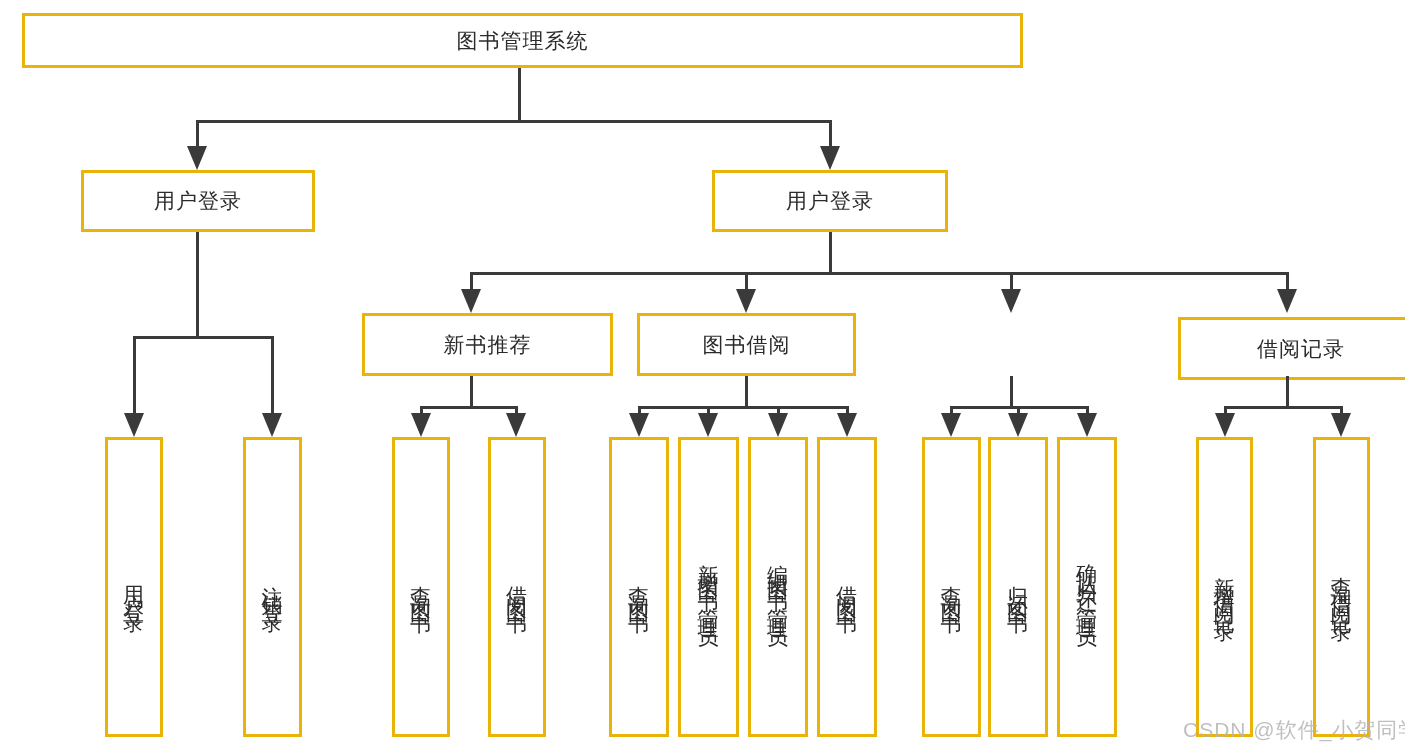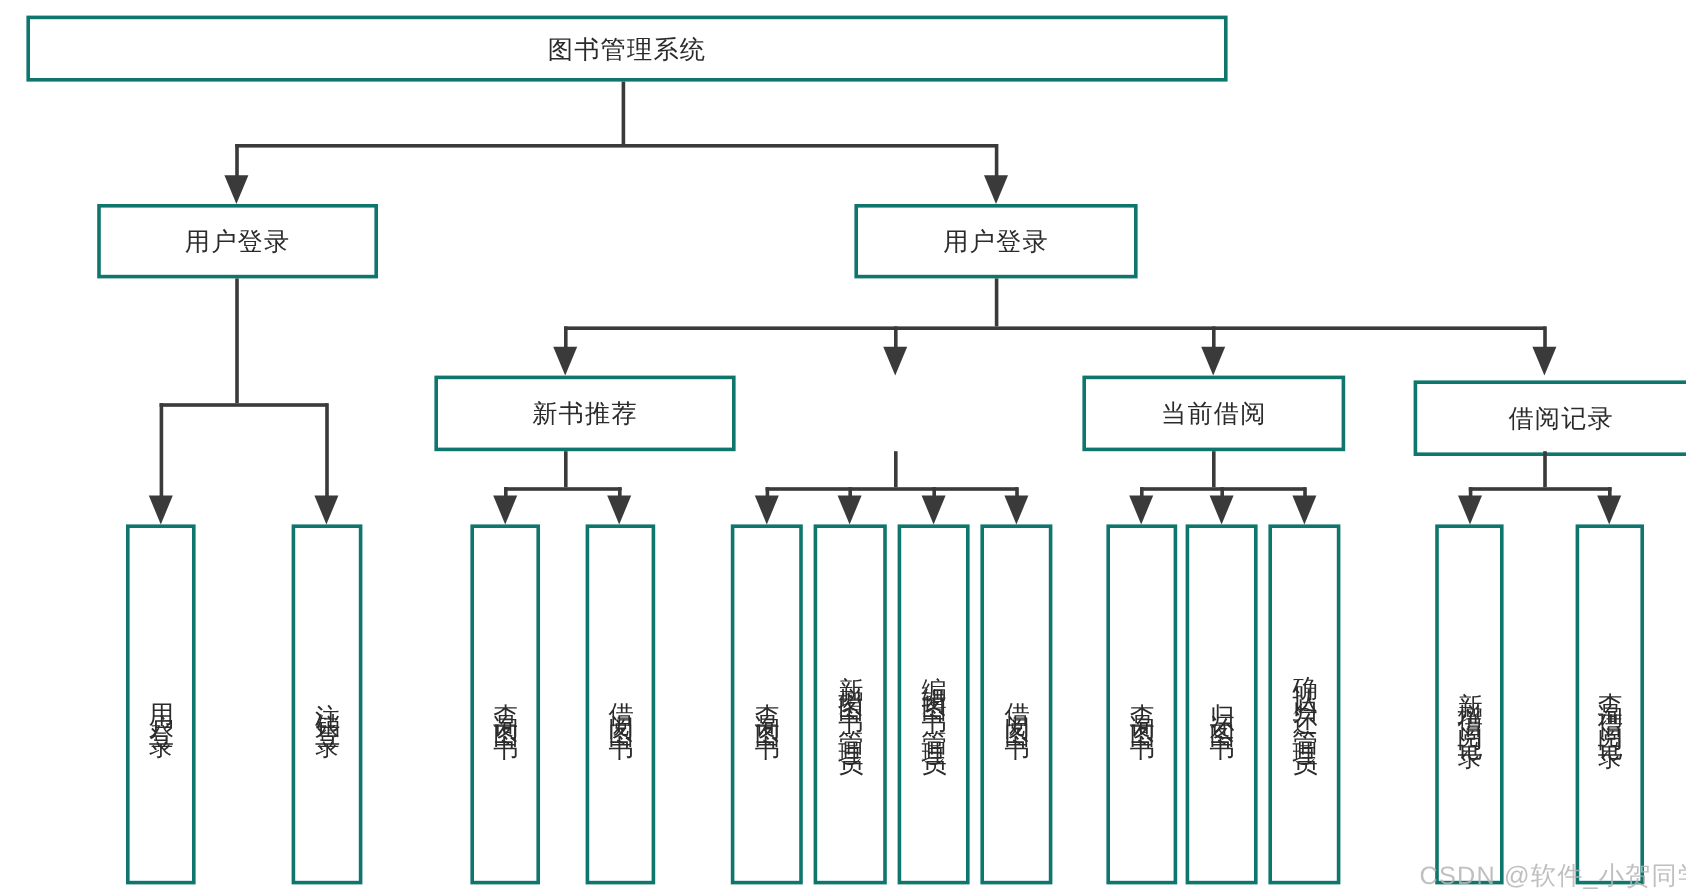--- a/index.html
+++ b/index.html
@@ -6,21 +6,21 @@
   #stage{
     position:relative;
     width:1405px;height:747px;
     background:#ffffff;
     font-family:"Liberation Sans","DejaVu Sans",sans-serif;
     overflow:hidden;
   }
   .box{
     position:absolute;
     box-sizing:border-box;
-    border:3px solid #0f766e;
+    border:3px solid #eab308;
     background:#ffffff;
     display:flex;
     align-items:center;
     justify-content:center;
     color:#2b2b2b;
     font-size:21px;
     letter-spacing:1px;
   }
   .leaf span{
     writing-mode:vertical-rl;
@@ -61,22 +61,22 @@
   <div class="box" style="left:81px;top:170px;width:234px;height:62px">
     <span>用户登录</span>
   </div>
   <div class="box" style="left:712px;top:170px;width:236px;height:62px">
     <span>用户登录</span>
   </div>
 
   <div class="box" style="left:362px;top:313px;width:251px;height:63px">
     <span>新书推荐</span>
   </div>
-  <div class="box" style="left:902px;top:313px;width:219px;height:63px">
-    <span>当前借阅</span>
+  <div class="box" style="left:637px;top:313px;width:219px;height:63px">
+    <span>图书借阅</span>
   </div>
   <div class="box" style="left:1178px;top:317px;width:246px;height:63px">
     <span>借阅记录</span>
   </div>
 
   <div class="box leaf" style="left:105px;top:437px;width:58px;height:300px">
     <span>用户登录</span>
   </div>
   <div class="box leaf" style="left:243px;top:437px;width:59px;height:300px">
     <span>注销登录</span>

